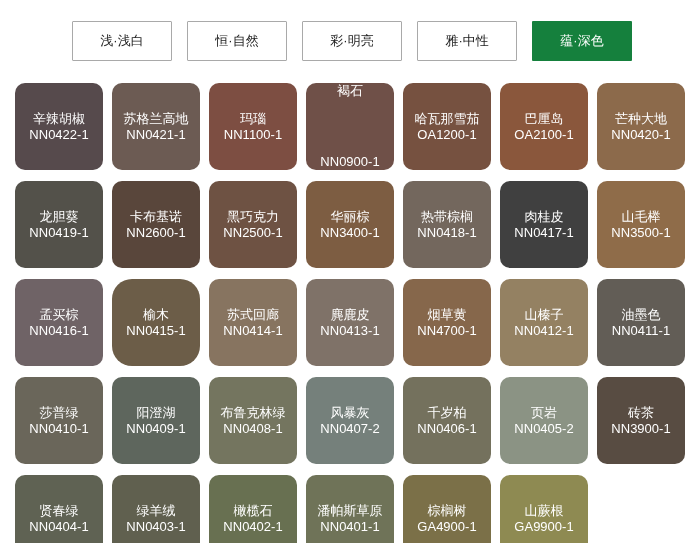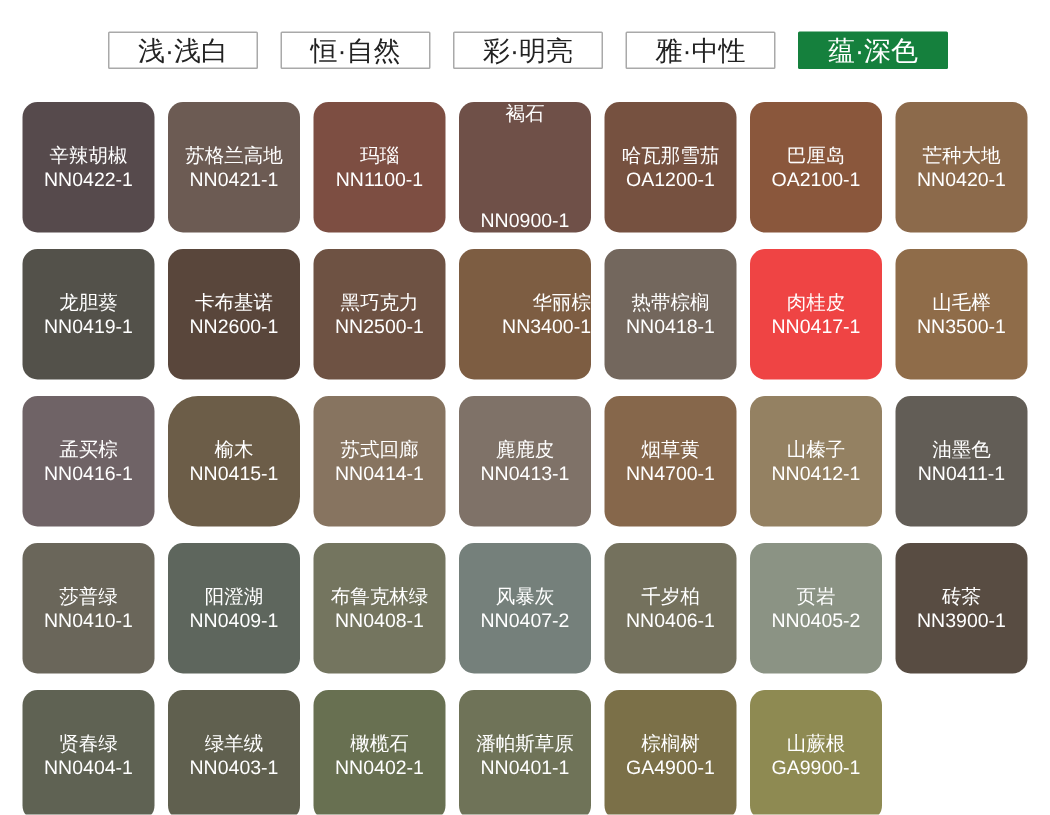--- a/index.html
+++ b/index.html
@@ -10,25 +10,25 @@
     font-family: "Liberation Sans", "DejaVu Sans", sans-serif;
   }
   .tab-bar {
     display: flex;
     gap: 15px;
     margin: 21px 0 0 72px;
     width: 560px;
   }
   .tab {
     width: 106px;
-    height: 25px;
+    height: 40px;
     background: #ffffff;
     border: 1px solid #a9a9a9;
     color: #222222;
-    font-size: 18px;
+    font-size: 13px;
     font-family: inherit;
     display: flex;
     align-items: center;
     justify-content: center;
     cursor: pointer;
     border-radius: 1px;
   }
   .tab.active {
     color: #ffffff;
     border: none;
@@ -101,29 +101,29 @@
       <div class="swatch-code">NN0419-1</div>
     </div>
     <div class="swatch" style="background: rgb(89, 70, 59);">
       <div class="swatch-name">卡布基诺</div>
       <div class="swatch-code">NN2600-1</div>
     </div>
     <div class="swatch" style="background: rgb(110, 82, 67);">
       <div class="swatch-name">黑巧克力</div>
       <div class="swatch-code">NN2500-1</div>
     </div>
-    <div class="swatch" style="background: rgb(125, 93, 66); align-items: flex-end;">
+    <div class="swatch" style="background: rgb(125, 93, 66);">
       <div class="swatch-name">华丽棕</div>
       <div class="swatch-code">NN3400-1</div>
     </div>
     <div class="swatch" style="background: rgb(115, 103, 93);">
       <div class="swatch-name">热带棕榈</div>
       <div class="swatch-code">NN0418-1</div>
     </div>
-    <div class="swatch" style="background: #ef4444;">
+    <div class="swatch" style="background: #404040;">
       <div class="swatch-name">肉桂皮</div>
       <div class="swatch-code">NN0417-1</div>
     </div>
     <div class="swatch" style="background: rgb(143, 108, 73);">
       <div class="swatch-name">山毛榉</div>
       <div class="swatch-code">NN3500-1</div>
     </div>
     <div class="swatch" style="background: rgb(111, 99, 102);">
       <div class="swatch-name">孟买棕</div>
       <div class="swatch-code">NN0416-1</div>

